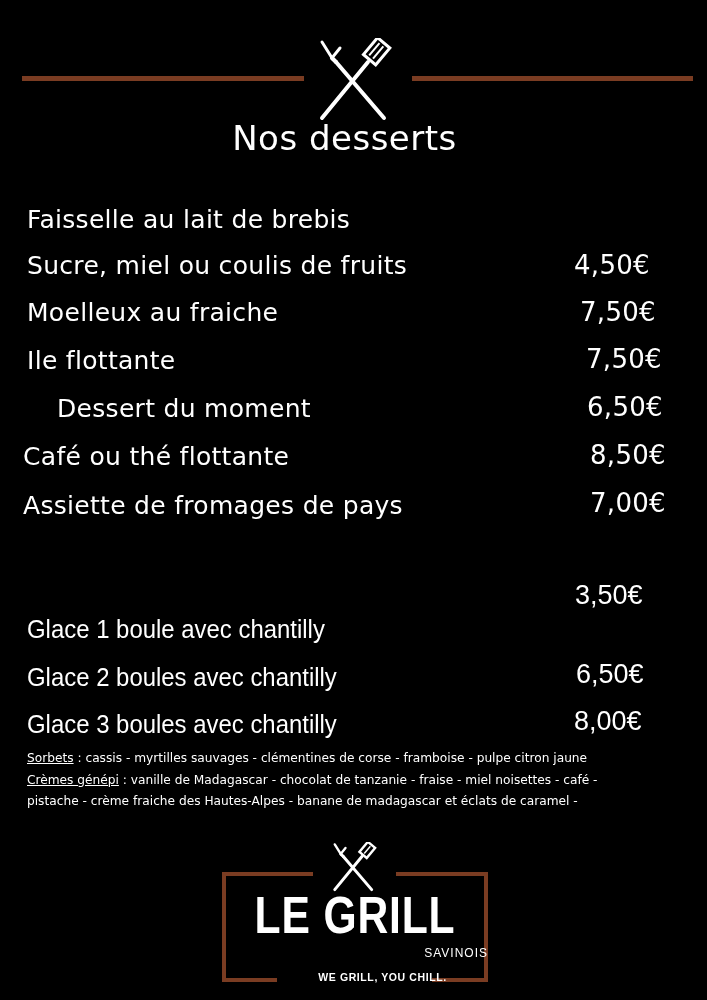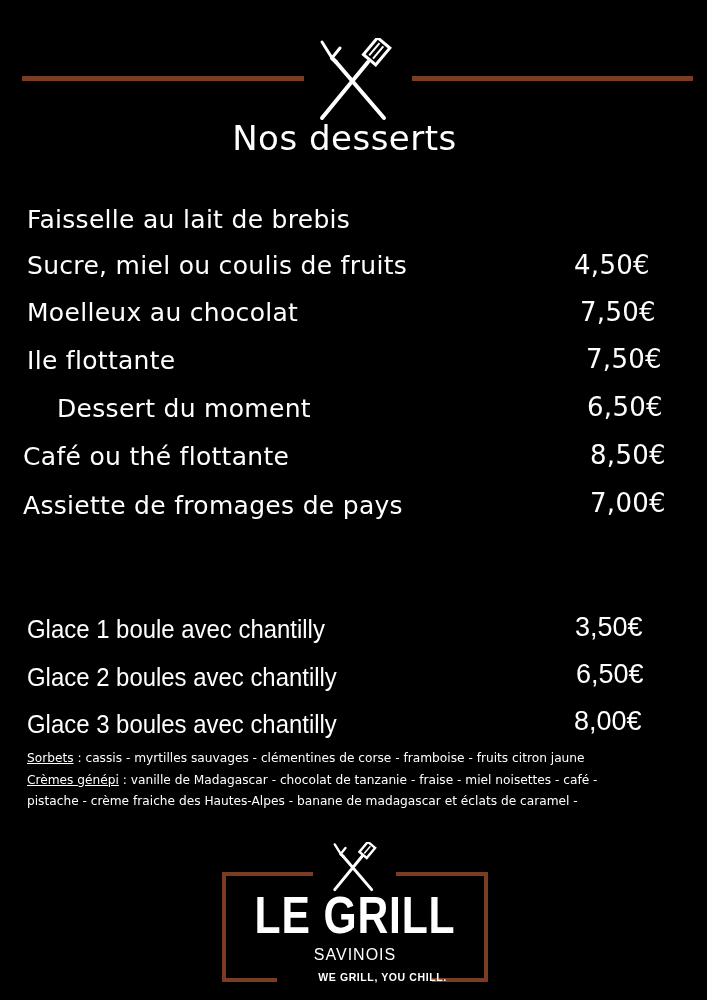--- a/index.html
+++ b/index.html
@@ -32,22 +32,22 @@
     font-size: 12.2px; line-height: 21.5px; white-space: nowrap;
   }
   .notes .lbl { text-decoration: underline; }
   .frame { position: absolute; background: #7a3c22; }
   .logo-main {
     position: absolute; left: 222px; width: 266px; top: 887px; text-align: center;
     font-family: "Liberation Sans", sans-serif; font-weight: bold; font-size: 52px;
     transform: scaleX(0.82); letter-spacing: 1px; line-height: 56px;
   }
   .logo-sub {
-    position: absolute; left: 222px; width: 266px; top: 946px; text-align: center;
-    font-family: "Liberation Sans", sans-serif; font-size: 16px; letter-spacing: 1px;
+    position: absolute; left: 222px; width: 266px; top: 946px; text-align: right;
+    font-family: "Liberation Sans", sans-serif; font-size: 12px; letter-spacing: 1px;
   }
   .logo-tag {
     position: absolute; left: 222px; width: 321px; top: 971px; text-align: center;
     font-family: "Liberation Sans", sans-serif; font-weight: bold; font-size: 10.5px; letter-spacing: 0.6px;
   }
 </style>
 </head>
 <body>
 
 <div class="rule" style="left:22px; top:76px; width:282px;"></div>
@@ -70,43 +70,43 @@
     <line x1="2" y1="-9" x2="2" y2="7" stroke="#fff" stroke-width="2"></line>
   </g>
 </svg>
 
 <div class="title">Nos desserts</div>
 
 <div>
   <div class="item" style="left:27px; top:205px;">Faisselle au lait de brebis</div>
   <div class="item" style="left:27px; top:251px;">Sucre, miel ou coulis de fruits</div>
   <div class="price" style="left:574px; top:250px;">4,50€</div>
-  <div class="item" style="left:27px; top:298px;">Moelleux au chocolat</div>
+  <div class="item" style="left:27px; top:298px;">Moelleux au fraiche</div>
   <div class="price" style="left:580px; top:297px;">7,50€</div>
   <div class="item" style="left:27px; top:346px;">Ile flottante</div>
   <div class="price" style="left:586px; top:344px;">7,50€</div>
   <div class="item" style="left:27px; top:394px;margin-left:30px;">Dessert du moment</div>
   <div class="price" style="left:587px; top:392px;">6,50€</div>
   <div class="item" style="left:23px; top:442px;">Café ou thé flottante</div>
   <div class="price" style="left:590px; top:440px;">8,50€</div>
   <div class="item" style="left:23px; top:491px;">Assiette de fromages de pays</div>
   <div class="price" style="left:590px; top:488px;">7,00€</div>
 </div>
 
 <div>
   <div class="glace" style="left:27px; top:614px;">Glace 1 boule avec chantilly</div>
-  <div class="gprice" style="left:575px; top:612px;">3,50€</div>
+  <div class="gprice" style="left:575px; top:580px;">3,50€</div>
   <div class="glace" style="left:27px; top:662px;">Glace 2 boules avec chantilly</div>
   <div class="gprice" style="left:576px; top:659px;">6,50€</div>
   <div class="glace" style="left:27px; top:709px;">Glace 3 boules avec chantilly</div>
   <div class="gprice" style="left:574px; top:706px;">8,00€</div>
 </div>
 
 <div class="notes">
-  <div><span class="lbl">Sorbets</span><span> : cassis - myrtilles sauvages - clémentines de corse - framboise - fruits citron jaune</span></div>
+  <div><span class="lbl">Sorbets</span><span> : cassis - myrtilles sauvages - clémentines de corse - framboise - pulpe citron jaune</span></div>
   <div><span class="lbl">Crèmes génépi</span><span> : vanille de Madagascar - chocolat de tanzanie - fraise - miel noisettes - café -</span></div>
   <div>pistache - crème fraiche des Hautes-Alpes - banane de madagascar et éclats de caramel -</div>
 </div>
 
 <div>
   <svg class="abs" style="left:331px; top:842px;" width="48" height="50" viewBox="0 0 80 84">
     <g stroke="#fff" stroke-linecap="round" fill="none">
       <line x1="20" y1="24" x2="68" y2="80" stroke-width="5"></line>
       <path d="M6 4 L16 20 L24 10" stroke-width="4"></path>
       <line x1="16" y1="20" x2="20" y2="24" stroke-width="5"></line>

